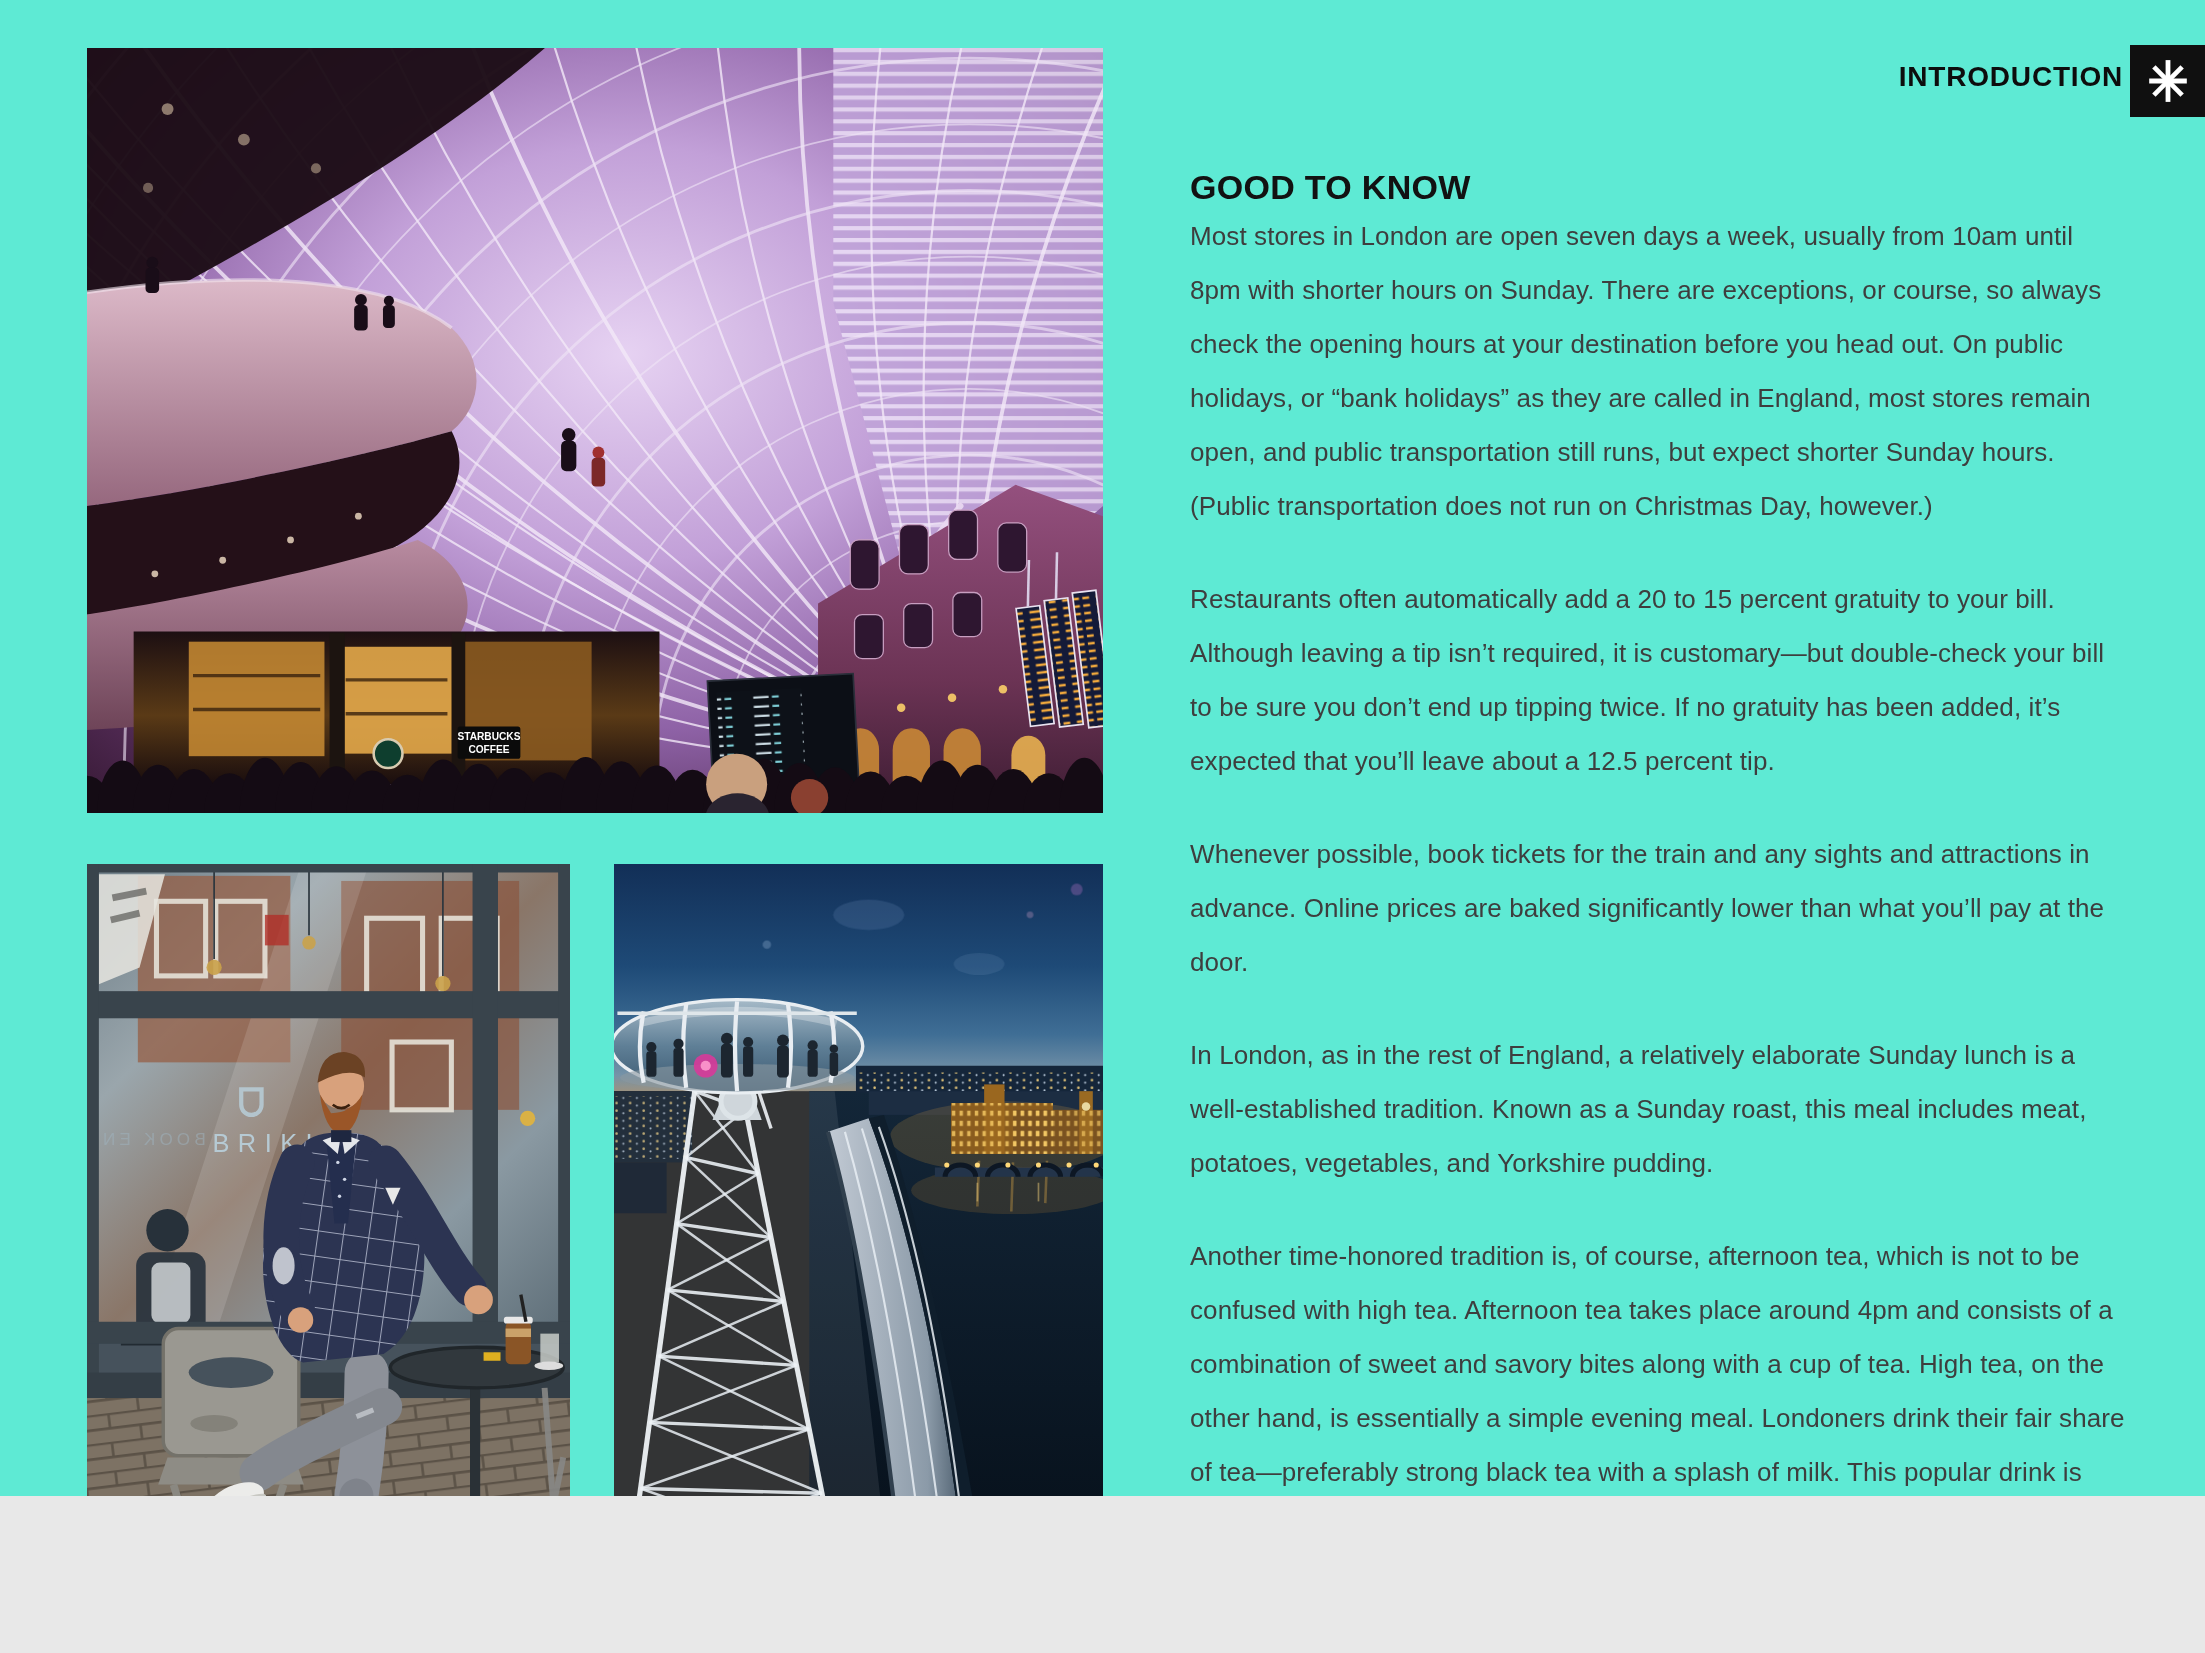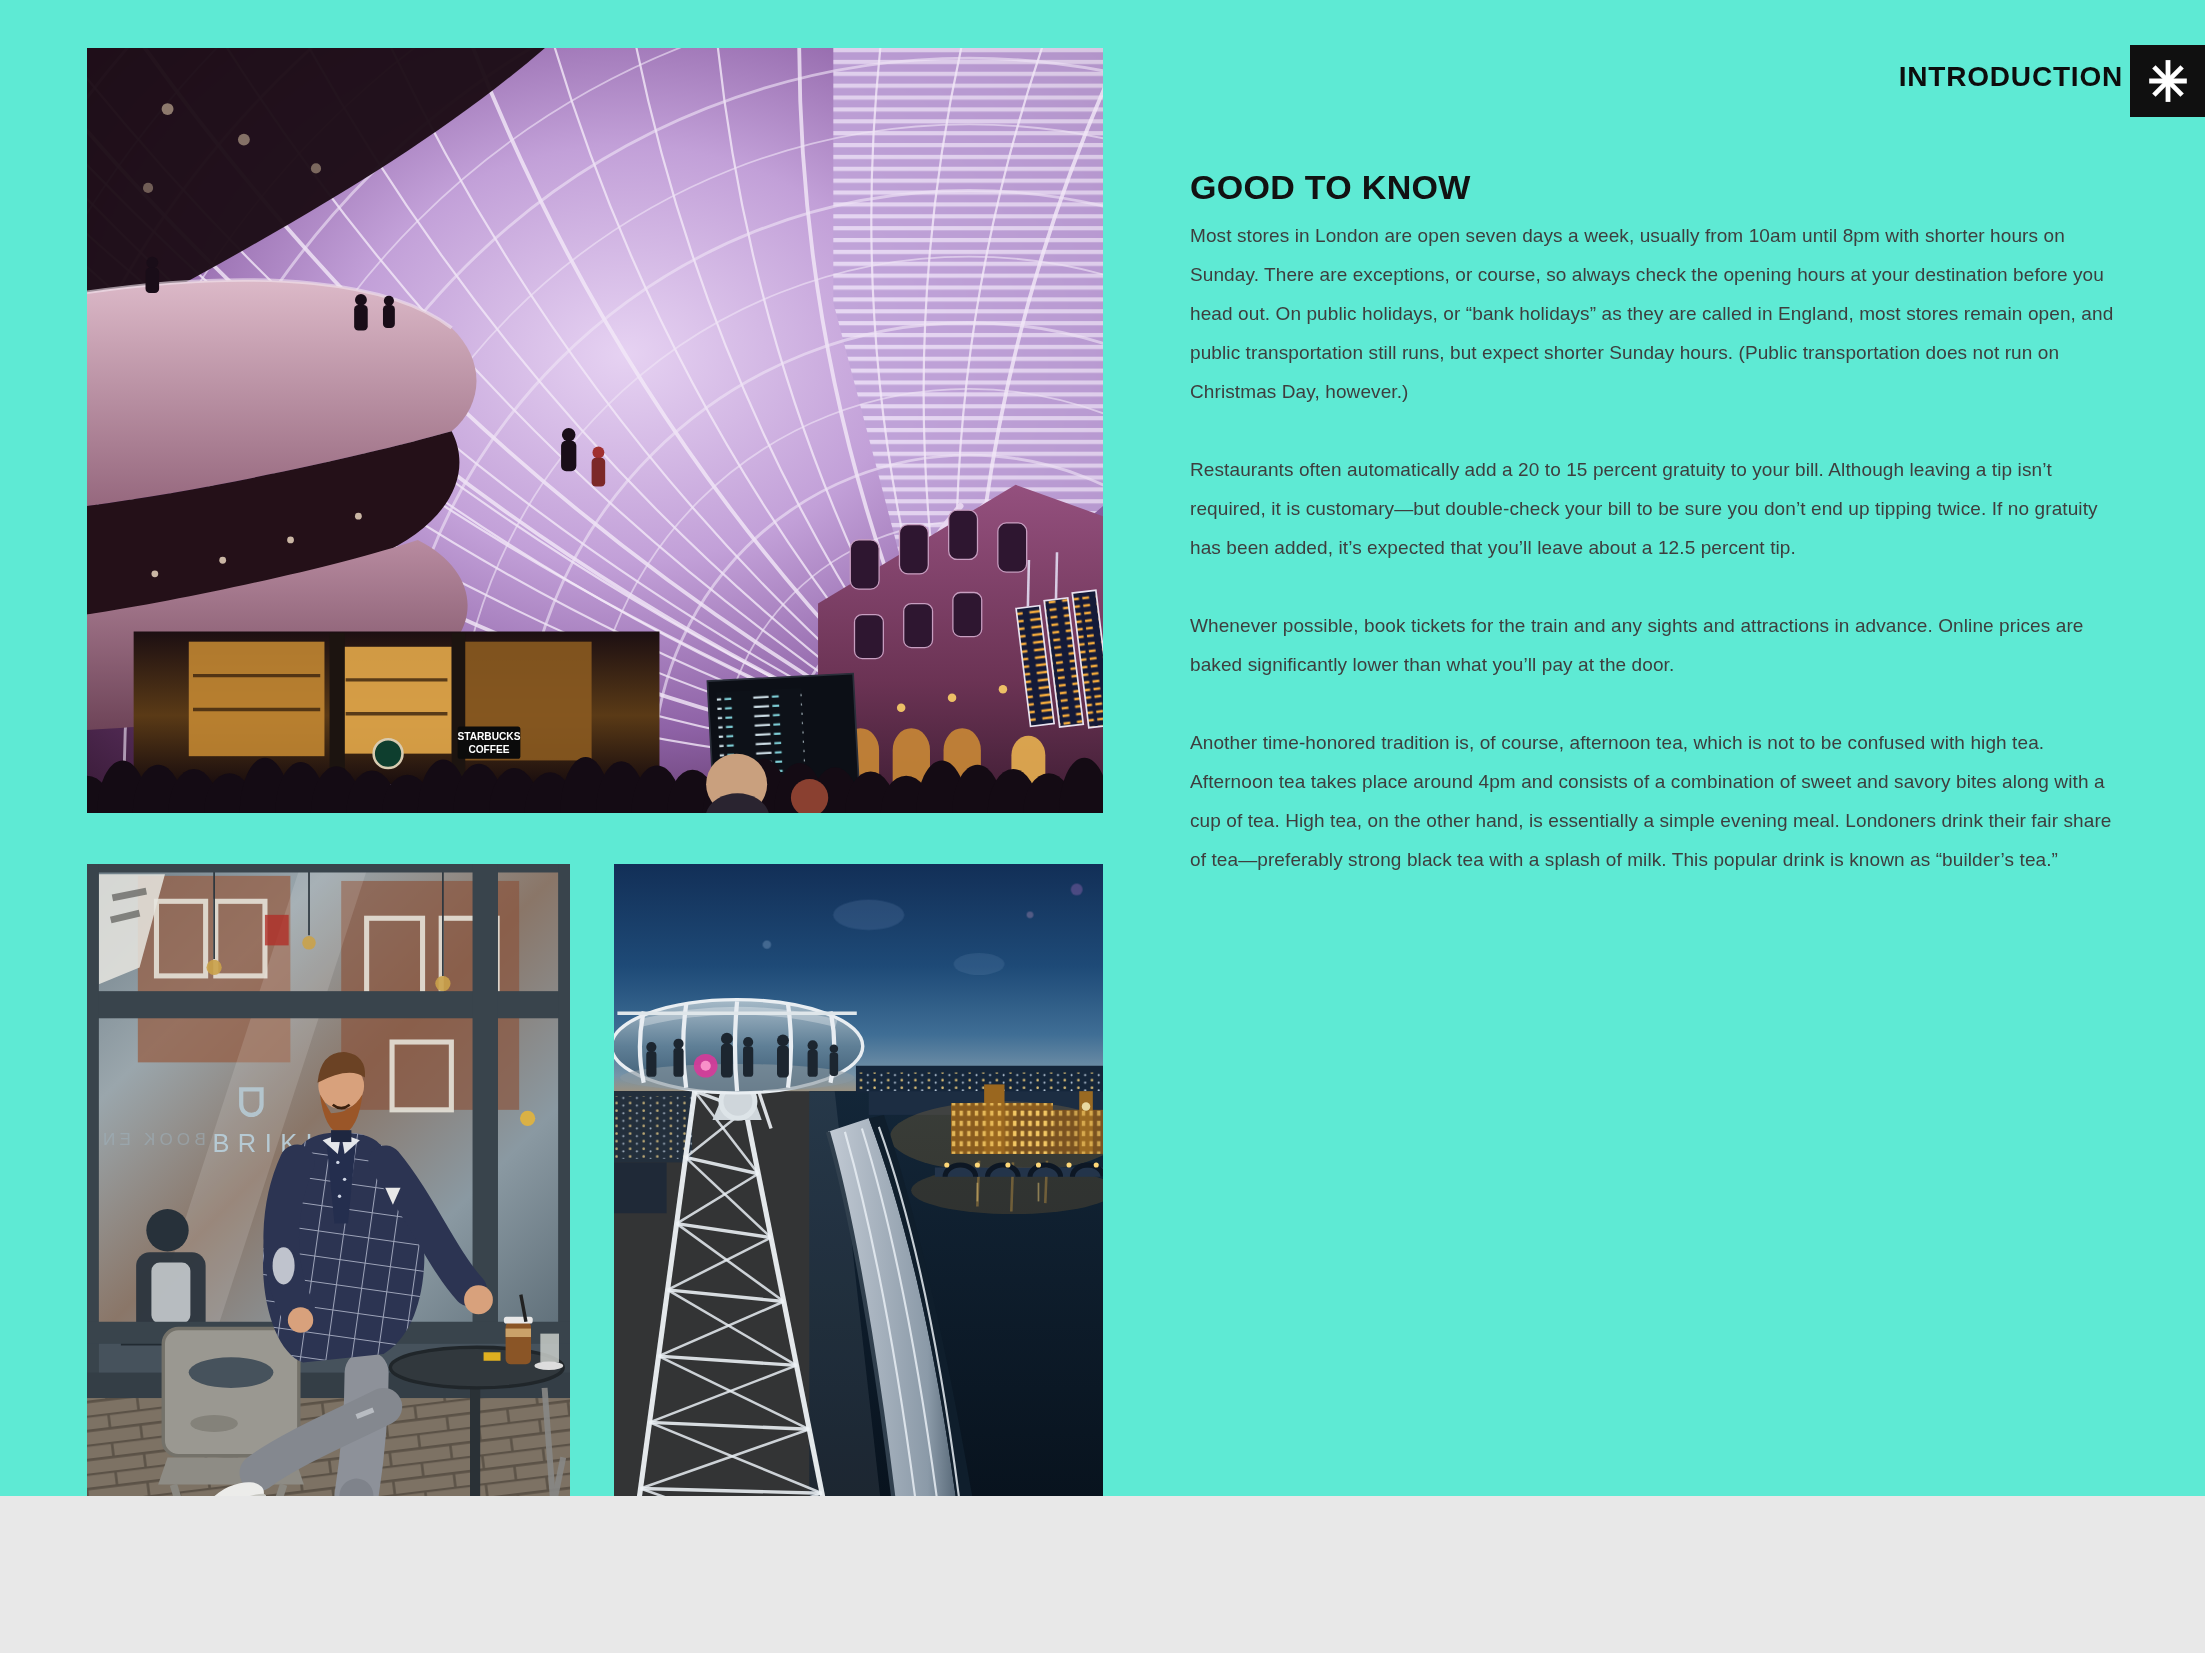--- a/index.html
+++ b/index.html
@@ -23,21 +23,21 @@
   .photo-kx{left:47px; top:34px; width:1016px; height:765px;}
   .photo-cafe{left:47px; top:850px; width:483px; height:757px;}
   .photo-eye{left:574px; top:850px; width:489px; height:757px;}
   
   .text-col{position:absolute; left:1190px; top:168px; width:937px;}
   .text-col h3{
     margin:0; font-size:34px; line-height:39px; font-weight:700;
     color:#121212; letter-spacing:0.3px;
   }
   .text-col p{
-    margin:9px 0 39px 0; font-size:19px; line-height:39px;
+    margin:2px 0 39px 0; font-size:26px; line-height:54px;
     color:#3e3e3e; letter-spacing:0.1px;
   }
   .text-col p.last{margin-bottom:0;}
   
   .page-rule{position:absolute; top:1551px; right:0; width:75px; height:7.6px; background:#101010;}
   .page-num{position:absolute; left:2131px; top:1565px; font-size:35px; font-weight:700; color:#0d0d0d;}
 </style>
 </head>
 <body>
 
@@ -650,20 +650,21 @@
         <circle cx="108" cy="238" r="6" fill="#f890c8"></circle>
       </g>
     </svg>
   </figure>
 
   <main class="text-col">
     <h3>GOOD TO KNOW</h3>
     <p>Most stores in London are open seven days a week, usually from 10am until 8pm with shorter hours on Sunday. There are exceptions, or course, so always check the opening hours at your destination before you head out. On public holidays, or “bank holidays” as they are called in England, most stores remain open, and public transportation still runs, but expect shorter Sunday hours. (Public transportation does not run on Christmas Day, however.)</p>
     <p>Restaurants often automatically add a 20 to 15 percent gratuity to your bill. Although leaving a tip isn’t required, it is customary—but double-check your bill to be sure you don’t end up tipping twice. If no gratuity has been added, it’s expected that you’ll leave about a 12.5 percent tip.</p>
     <p>Whenever possible, book tickets for the train and any sights and attractions in advance. Online prices are baked significantly lower than what you’ll pay at the door.</p>
+    <p>In London, as in the rest of England, a relatively elaborate Sunday lunch is a well-established tradition. Known as a Sunday roast, this meal includes meat, potatoes, vegetables, and Yorkshire pudding.</p>
     <p class="last">Another time-honored tradition is, of course, afternoon tea, which is not to be confused with high tea. Afternoon tea takes place around 4pm and consists of a combination of sweet and savory bites along with a cup of tea. High tea, on the other hand, is essentially a simple evening meal. Londoners drink their fair share of tea—preferably strong black tea with a splash of milk. This popular drink is known as “builder’s tea.”</p>
   </main>
 
   <div class="page-rule"></div>
   <div class="page-num">7</div>
 
 </div>
 
 
 </body></html>

